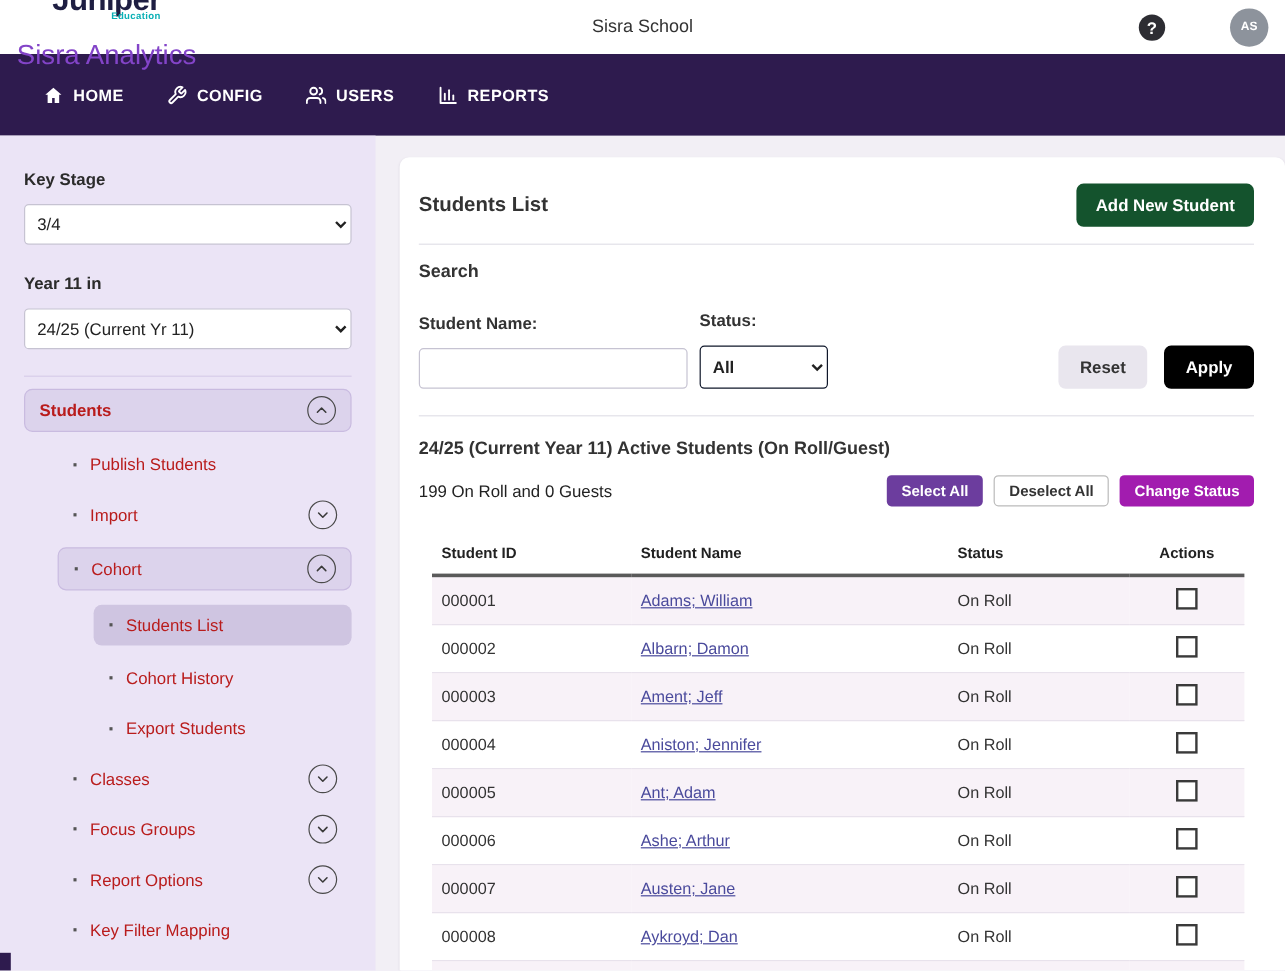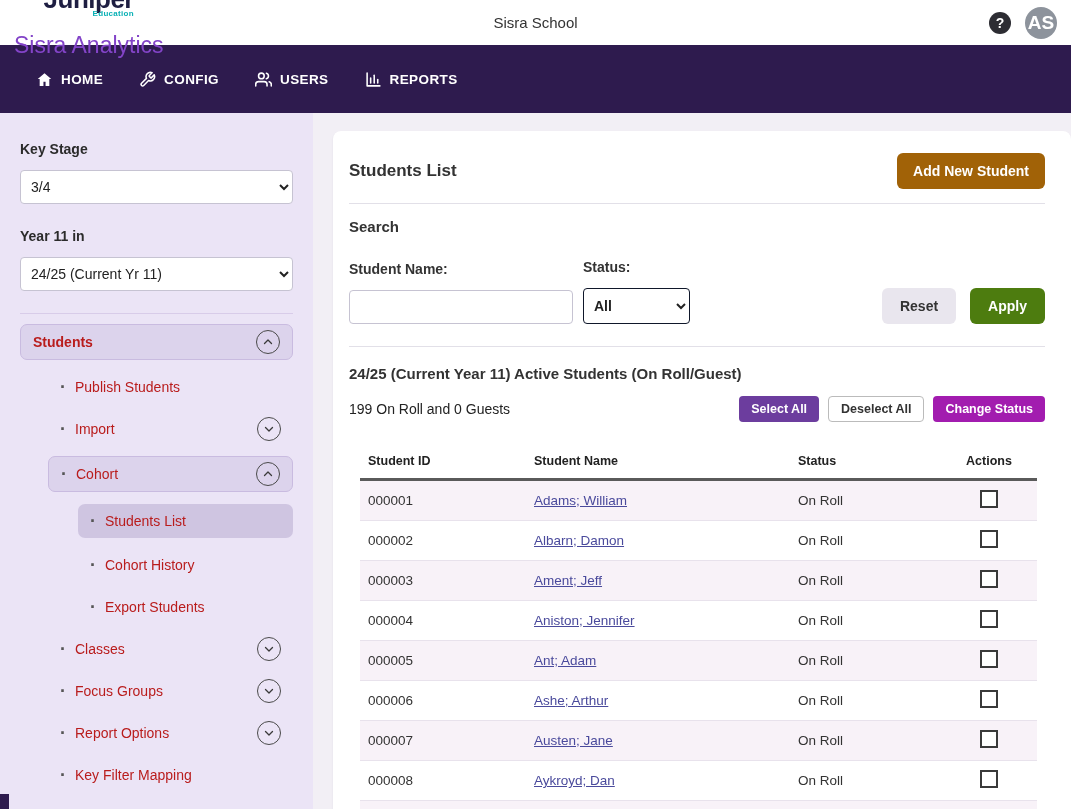--- a/index.html
+++ b/index.html
@@ -8,21 +8,21 @@
   
   .topbar { height:45px; background:#fff; display:flex; align-items:center; padding:0 14px; position:relative; flex:0 0 auto; }
   .logo-group { display:flex; align-items:center; gap:12px;flex-direction:column; }
   .juniper-logo { display:flex; flex-direction:column; line-height:1; }
   .juniper-text { font-size:26px; font-weight:bold; color:#1e1e42; letter-spacing:-0.5px; }
   .juniper-sub { font-size:8px; color:#09b0b5; font-weight:bold; align-self:flex-end; margin-top:-2px; letter-spacing:0.3px; }
   .product-name { font-size:23px; color:#8344c8; margin-top:2px; }
   .school-name { position:absolute; left:50%; transform:translateX(-50%); font-size:15px; color:#333; }
   .topbar-right { margin-left:auto; display:flex; align-items:center; gap:14px; }
   .help-icon { width:22px; height:22px; border-radius:50%; background:#2d2d33; color:#fff; font-weight:bold; display:flex; align-items:center; justify-content:center; font-size:14px; cursor:pointer; }
-  .avatar { width:32px; height:32px; border-radius:50%; background:#8d939c; color:#fff; display:flex; align-items:center; justify-content:center; font-size:19px; font-weight:bold; cursor:pointer; }
+  .avatar { width:32px; height:32px; border-radius:50%; background:#8d939c; color:#fff; display:flex; align-items:center; justify-content:center; font-size:10px; font-weight:bold; cursor:pointer;margin-left:40px; }
 
   
   .mainnav { height:68px; background:#2e1b4e; display:flex; align-items:center; padding:0 32px; gap:28px; flex:0 0 auto; }
   .nav-item { display:flex; align-items:center; gap:8px; color:#fff; font-weight:bold; font-size:13.5px; letter-spacing:0.4px; padding:10px 4px; border-radius:7px; cursor:pointer; }
   .nav-item.active { background:#fff; color:#2e1b4e; padding:10px 17px; }
   .nav-icon { display:flex; }
   .nav-icon svg { width:17px; height:17px; display:block; }
 
   
   .body-row { flex:1; display:flex; min-height:0; }
@@ -42,31 +42,31 @@
   .menu-row.bullet::before { content:"·"; font-weight:bold; margin-right:9px; color:#555; font-size:18px; line-height:1; }
   .chev { width:24px; height:24px; border-radius:50%; border:1px solid #4a4a4a; display:flex; align-items:center; justify-content:center; margin-left:auto; background:transparent; box-sizing:border-box; cursor:pointer; flex:0 0 auto; }
   .chev svg { width:12px; height:12px; }
 
   
   .content { flex:1; padding:18px 0 0 20px; overflow:hidden; }
   .card { background:#fff; border-radius:8px; padding:16px 26px 16px 16px; height:calc(100% + 80px); box-sizing:border-box; box-shadow:0 1px 2px rgba(40,20,70,0.08); }
   .card-head { display:flex; align-items:center; justify-content:space-between; margin:6px 0 14px; }
   .card-title { font-size:17px; font-weight:bold; color:#333; }
   .btn { border:none; border-radius:6px; cursor:pointer; font-family:inherit; }
-  .btn-add { background:#a16207; color:#fff; font-weight:bold; font-size:14px; padding:10px 16px; }
+  .btn-add { background:#14532d; color:#fff; font-weight:bold; font-size:14px; padding:10px 16px; }
   .card-div { border:none; border-top:1px solid #e2e0e8; margin:0; }
   .search-heading { font-size:15px; font-weight:bold; color:#333; margin:14px 0 24px; }
   .search-row { display:flex; align-items:flex-end; gap:10px; margin-bottom:22px; }
   .field { display:flex; flex-direction:column; }
   .field-label { font-weight:bold; font-size:14px; color:#333; margin-bottom:13px; }
   .text-input { width:224px; height:34px; border:1px solid #c6c3d2; border-radius:4px; font-size:14px; padding:0 8px; box-sizing:border-box; }
   .status-select { width:107px; height:36px; border:1px solid #0f172a; border-radius:4px; background:#fff; font-size:14px; font-weight:bold; padding:0 6px; color:#222; }
   .search-actions { margin-left:auto; display:flex; gap:14px; }
   .btn-reset { background:#e9e6ee; color:#333; font-weight:bold; font-size:14px; padding:10px 18px; }
-  .btn-apply { background:#4d7c0f; color:#fff; font-weight:bold; font-size:14px; padding:10px 18px; }
+  .btn-apply { background:#000000; color:#fff; font-weight:bold; font-size:14px; padding:10px 18px; }
   .cohort-title { font-size:15px; font-weight:bold; color:#333; margin:18px 0 14px; }
   .cohort-row { display:flex; align-items:center; }
   .cohort-summary { font-size:14px; color:#222; }
   .cohort-actions { margin-left:auto; display:flex; gap:9px; }
   .btn-sm { font-size:12.5px; font-weight:bold; padding:5px 12px; border-radius:4px; }
   .btn-select-all { background:#6c3d9e; color:#fff; border:none; }
   .btn-deselect { background:#fff; color:#333; border:1px solid #bbb; }
   .btn-change-status { background:#a21caf; color:#fff; border:none; }
 
   .table-wrap { margin:22px 8px 0 11px; }

